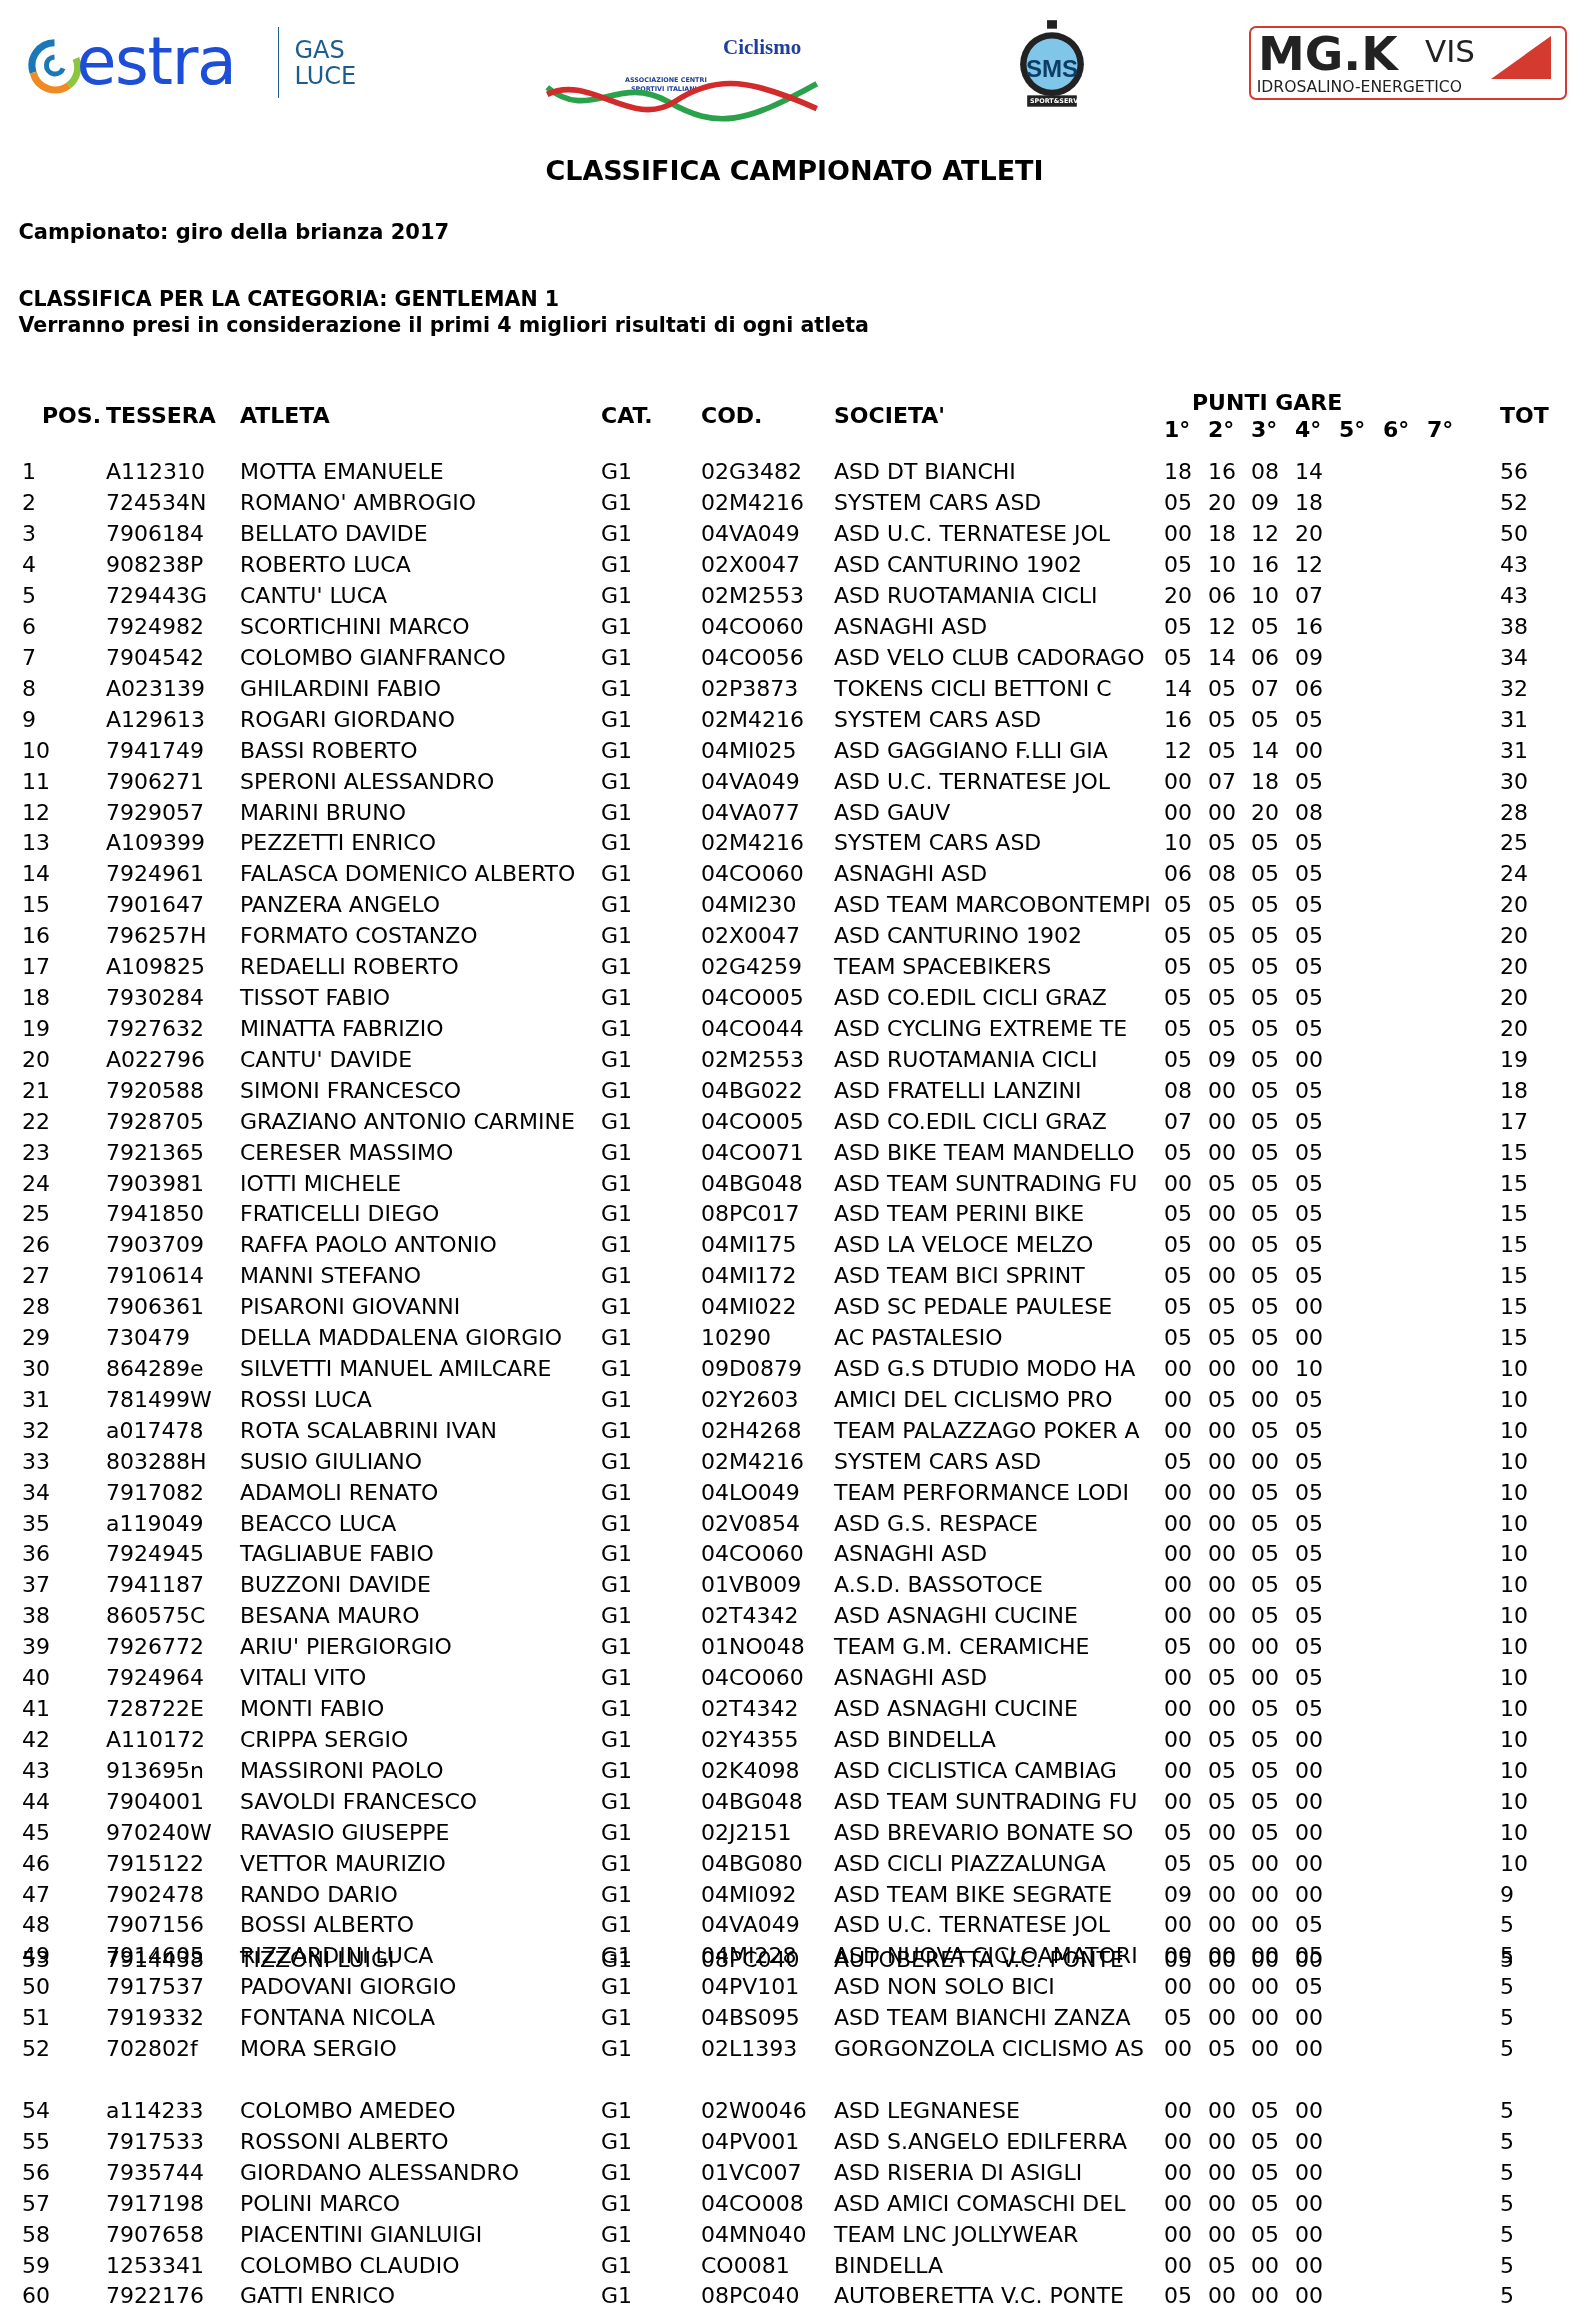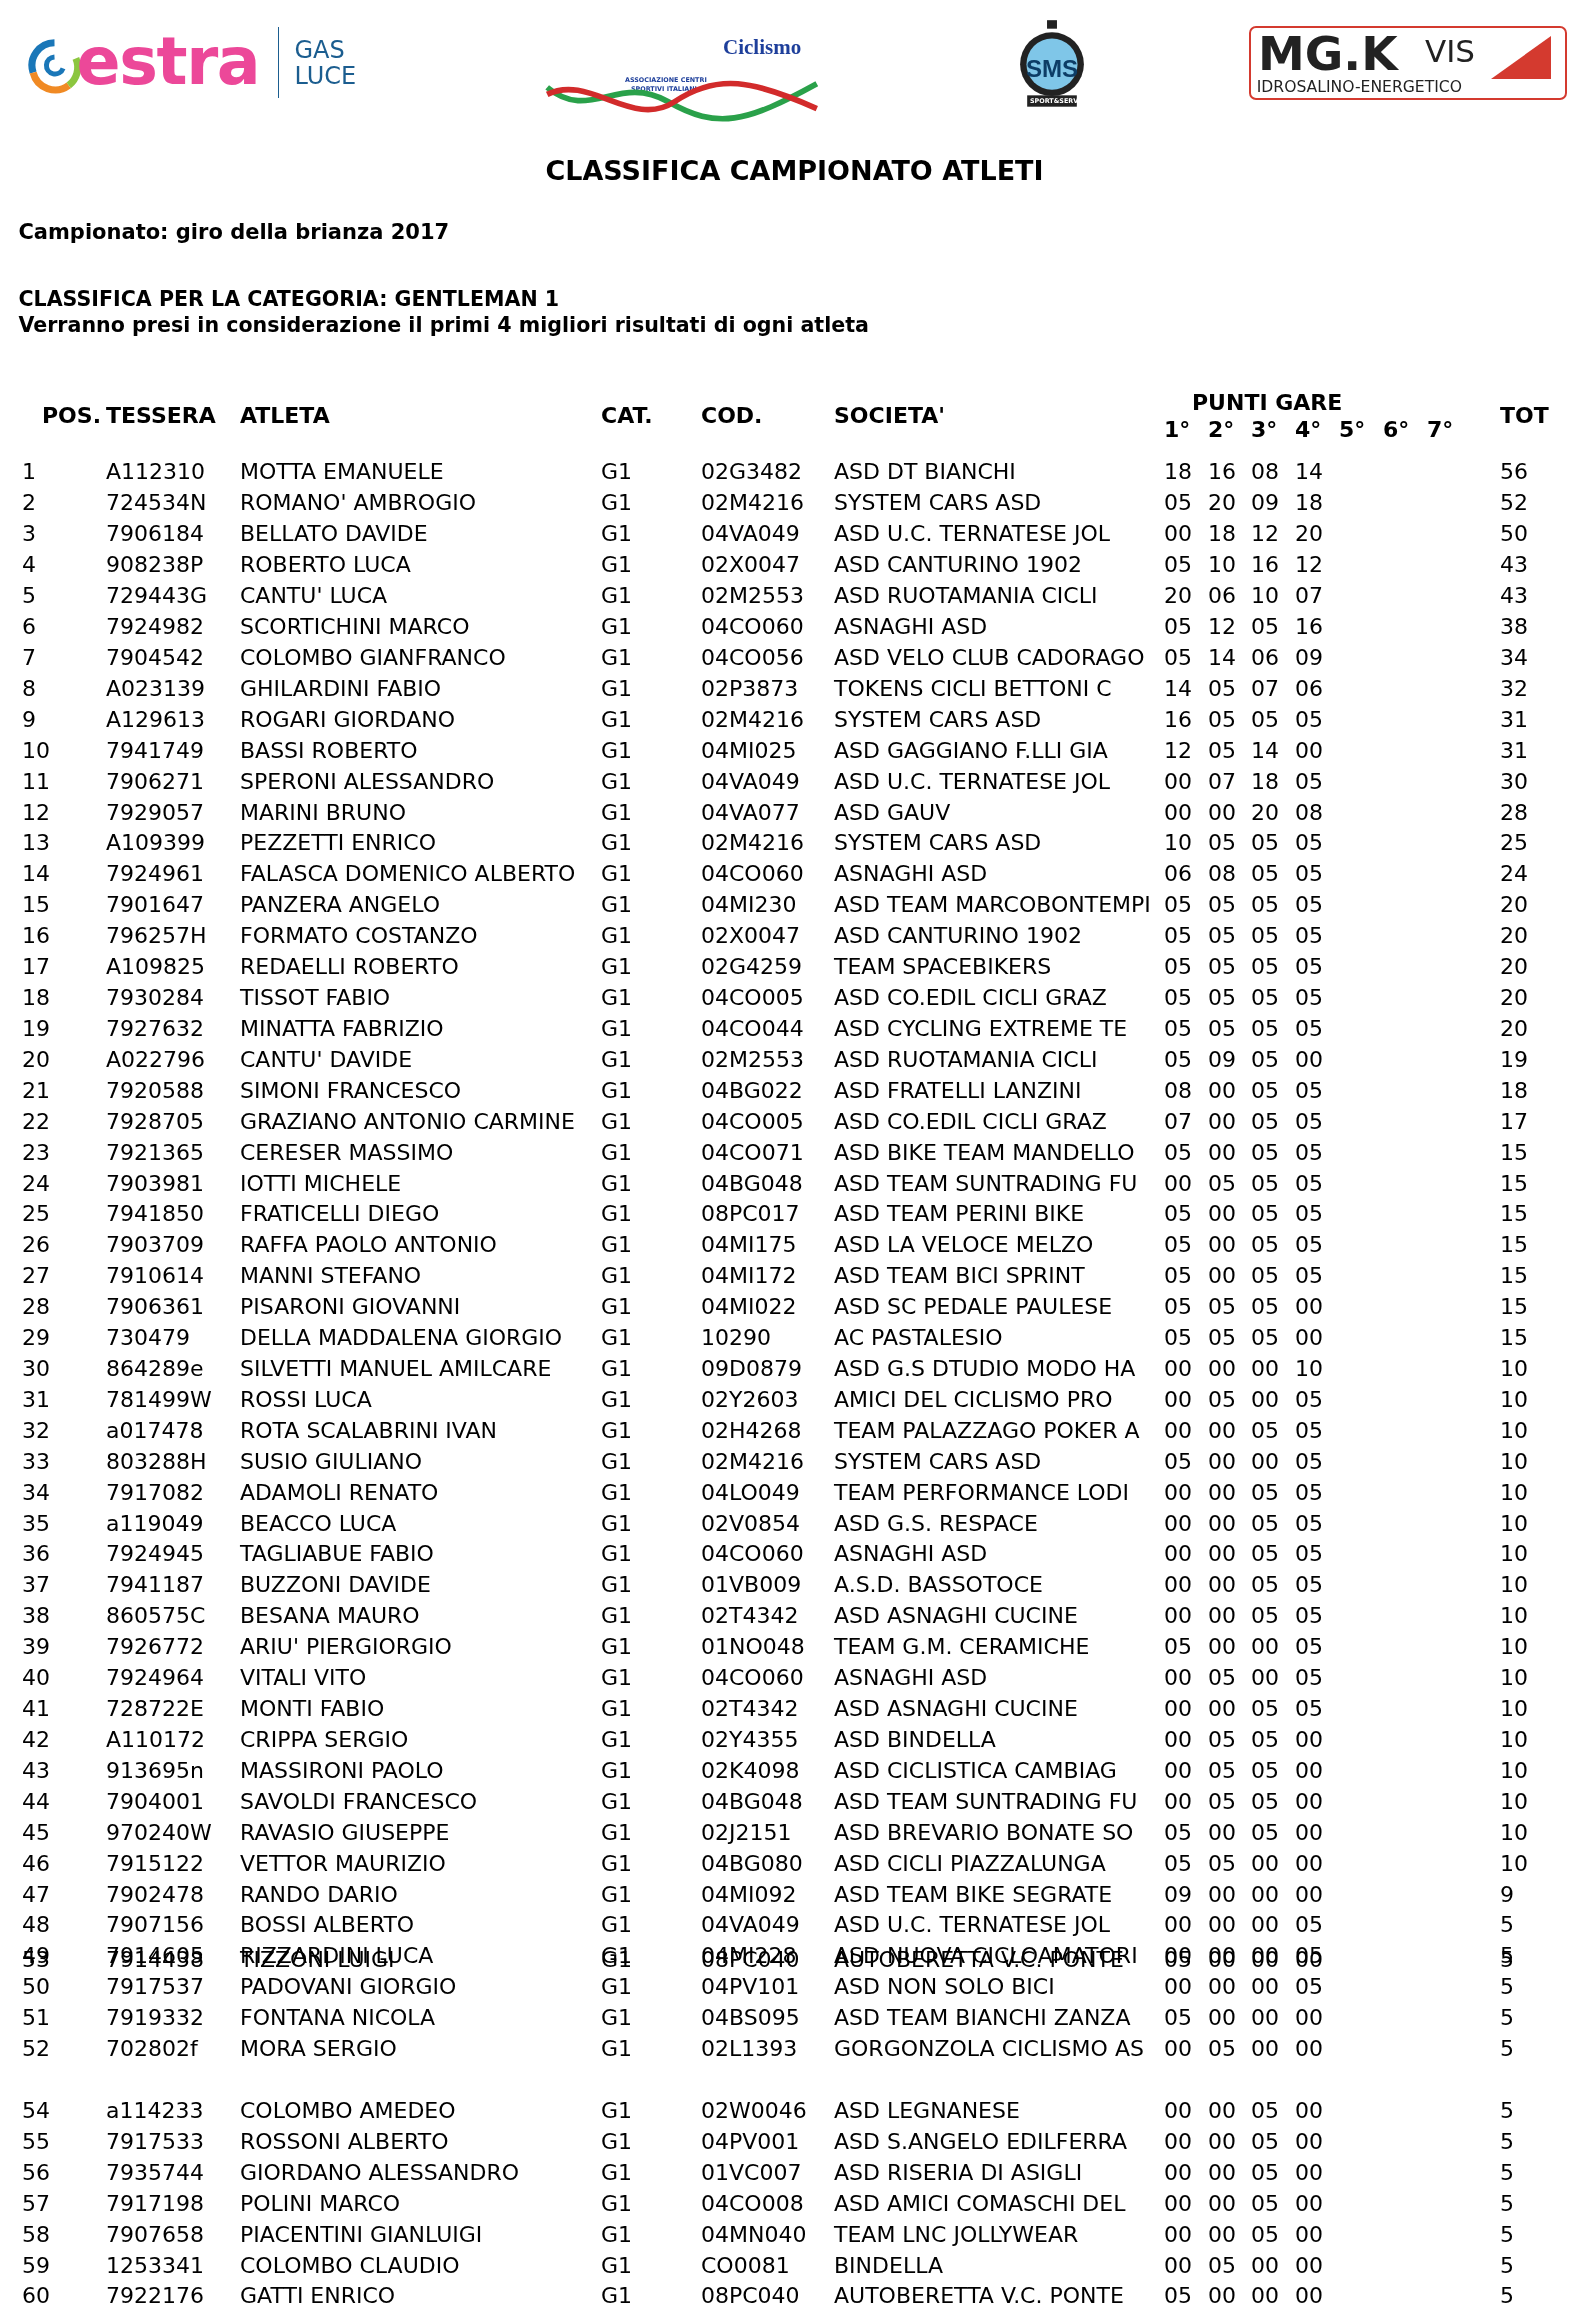--- a/index.html
+++ b/index.html
@@ -22,21 +22,21 @@
 </head>
 <body>
 
 <div class="logo" style="left:25.5px;top:27px;width:340px;height:78px;">
   <svg width="57" height="57" viewBox="0 0 80 80" style="position:absolute;left:0;top:10px">
     <path d="M40 8 A32 32 0 0 0 10 50" stroke="#1a77b8" stroke-width="10" fill="none"></path>
     <path d="M10 50 A32 32 0 0 0 60 68" stroke="#f08a24" stroke-width="10" fill="none"></path>
     <path d="M60 68 A32 32 0 0 0 70 30" stroke="#8cc63f" stroke-width="10" fill="none"></path>
     <path d="M40 28 A12 12 0 1 0 52 44" stroke="#1a77b8" stroke-width="7" fill="none"></path>
   </svg>
-  <span class="abs" style="left:51px;top:-2.8px;font-size:65px;color:#ec4899;letter-spacing:-1.4px;font-weight:bold;">estra</span>
+  <span class="abs" style="left:51px;top:-2.8px;font-size:65px;color:#1d4ed8;letter-spacing:-1.4px;">estra</span>
   <div class="abs" style="left:252px;top:0;width:1.4px;height:71px;background:#1b5d8f;"></div>
   <span class="abs" style="left:269px;top:8.5px;font-size:24px;color:#1b5d8f;">GAS</span>
   <span class="abs" style="left:269px;top:35px;font-size:24px;color:#1b5d8f;">LUCE</span>
 </div>
 
 <div class="logo" style="left:533px;top:18.4px;width:298px;height:92px;">
   <span class="abs" style="left:190px;top:17px;font-size:21px;color:#1e3f9b;font-family:'Liberation Serif',serif;font-weight:bold;">Ciclismo</span>
   <span class="abs" style="left:92px;top:58px;font-size:6.4px;color:#1e3f9b;font-weight:bold;">ASSOCIAZIONE CENTRI</span>
   <span class="abs" style="left:98px;top:67px;font-size:6.4px;color:#1e3f9b;font-weight:bold;">SPORTIVI ITALIANI</span>
   <svg width="298" height="43" viewBox="0 0 420 60" style="position:absolute;left:0;top:62px">

